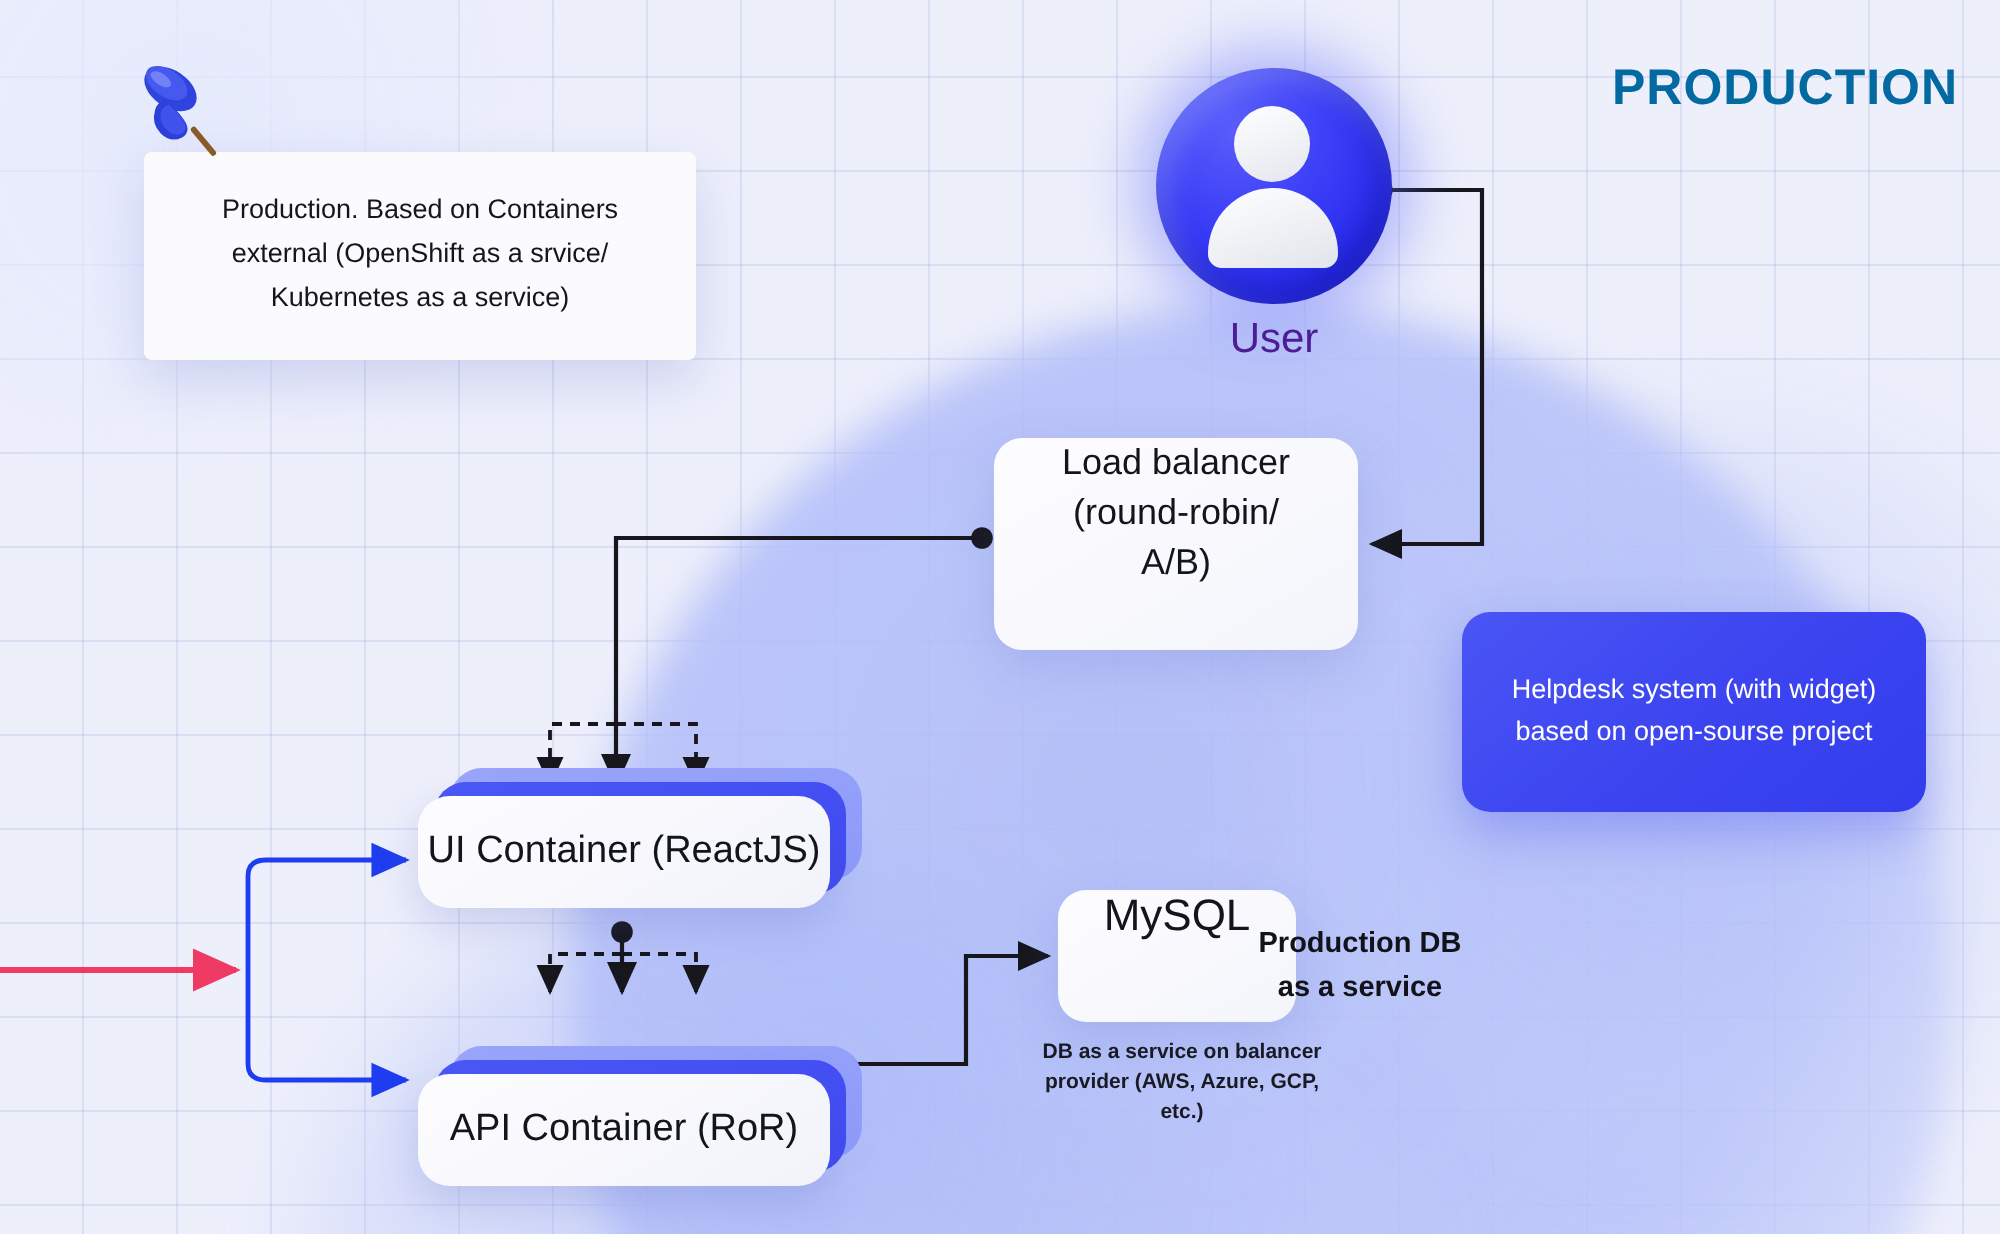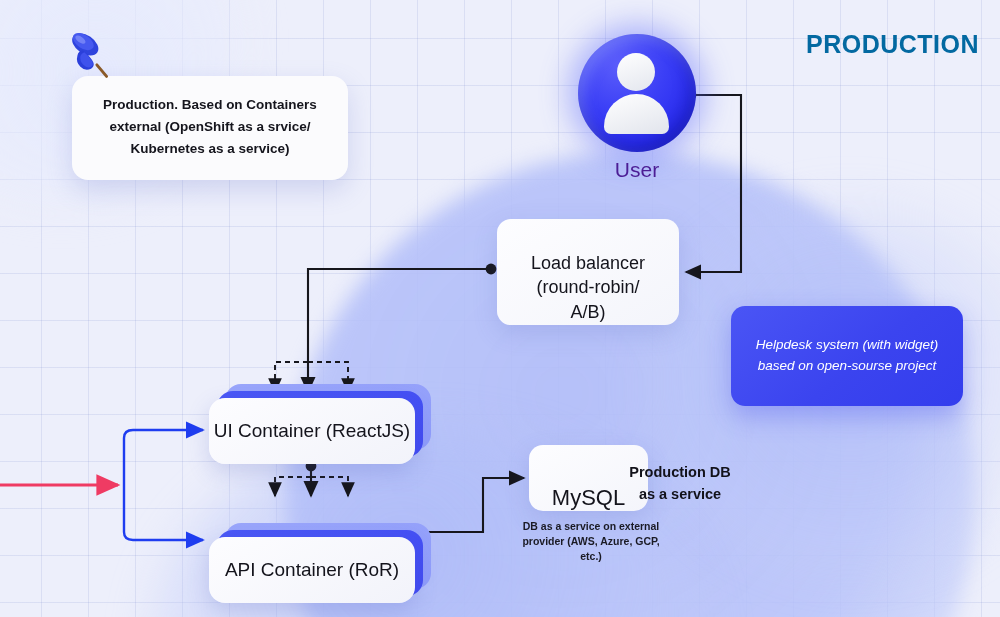--- a/index.html
+++ b/index.html
@@ -68,25 +68,25 @@
     color: #0369a1;
   }
 
   
   #note {
     left: 72px; top: 76px;
     width: 276px;
     padding: 18px 14px 20px 14px;
     box-sizing: border-box;
     background: #fbfbfd;
-    border-radius: 16px;
+    border-radius: 4px;
     box-shadow: 0 10px 26px rgba(96,110,200,0.22);
     text-align: center;
     font-size: 13.5px;
-    font-weight: bold;
+    font-weight: normal;
     line-height: 1.62;
     color: #15151d;
   }
   #pushpin {
     left: 62px; top: 28px;
     width: 62px; height: 62px;
   }
 
   
   #user-wrap { left: 578px; top: 34px; }
@@ -119,21 +119,21 @@
     font-size: 21px;
     color: #4c1d95;
   }
 
   
   .white-box {
     background: linear-gradient(150deg, #fdfdff 0%, #f4f5fb 100%);
     border-radius: 14px;
     box-shadow: 0 8px 24px rgba(92,106,195,0.20);
     display: flex;
-    align-items: flex-end;
+    align-items: flex-start;
     justify-content: center;
     text-align: center;
     color: #14141c;
     box-sizing: border-box;
   }
   #lb {
     left: 497px; top: 219px;
     width: 182px; height: 106px;
     font-size: 18px;
     line-height: 1.38;
@@ -153,21 +153,20 @@
     box-shadow: 0 10px 26px rgba(58,68,235,0.32);
     display: flex;
     align-items: center;
     justify-content: center;
     text-align: center;
     color: #ffffff;
     font-size: 13.5px;
     line-height: 1.52;
     padding: 0 10px;
     box-sizing: border-box;
-    font-style: italic;
   }
 
   
   .stack { position: absolute; }
   .stack .layer {
     position: absolute;
     border-radius: 16px;
   }
   .stack .layer-back {
     left: 16px; top: -14px;
@@ -184,21 +183,21 @@
     border-radius: 16px;
     box-shadow: 0 8px 22px rgba(80,95,190,0.22);
     display: flex;
     align-items: center;
     justify-content: center;
     color: #14141c;
     font-size: 19px;
   }
   #ui-stack { left: 209px; top: 398px; width: 206px; height: 66px; }
   #api-stack { left: 209px; top: 500px; width: 206px; height: 66px; margin-top: 37px; }
-  .stack .layer, .stack .card { width: 206px; height: 66px; }
+  .stack .layer, .stack .card { width: 206px; height: 56px; }
 
   
   #prod-db-label {
     left: 620px; top: 462px;
     width: 120px;
     text-align: center;
     font-size: 14.5px;
     font-weight: bold;
     line-height: 1.5;
     color: #12121a;
@@ -326,18 +325,18 @@
     <div class="card">API Container (RoR)</div>
   </div>
 
   <div class="abs white-box" id="mysql">MySQL</div>
 
   <div class="abs" id="prod-db-label">
     <div>Production DB</div>
     <div>as a service</div>
   </div>
   <div class="abs" id="db-note">
-    <div>DB as a service on external</div>
+    <div>DB as a service on balancer</div>
     <div>provider (AWS, Azure, GCP,</div>
     <div>etc.)</div>
   </div>
 
 </div>
 
 </body></html>

